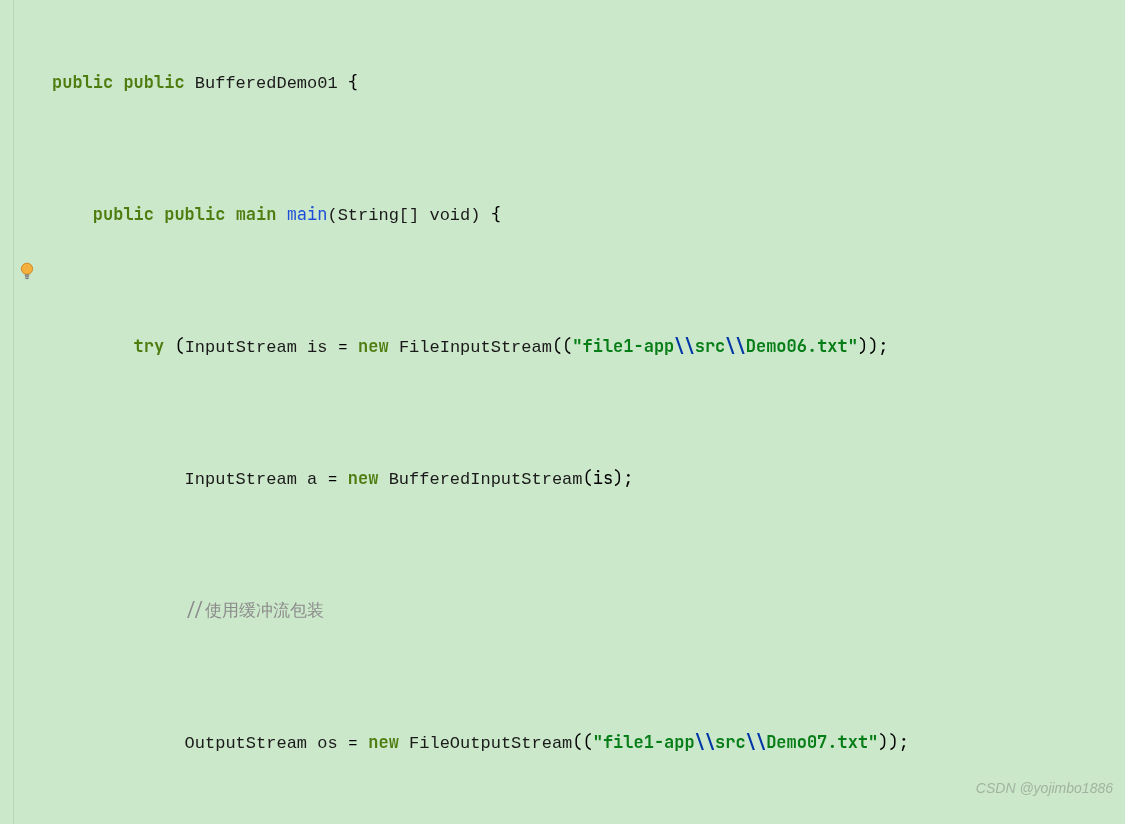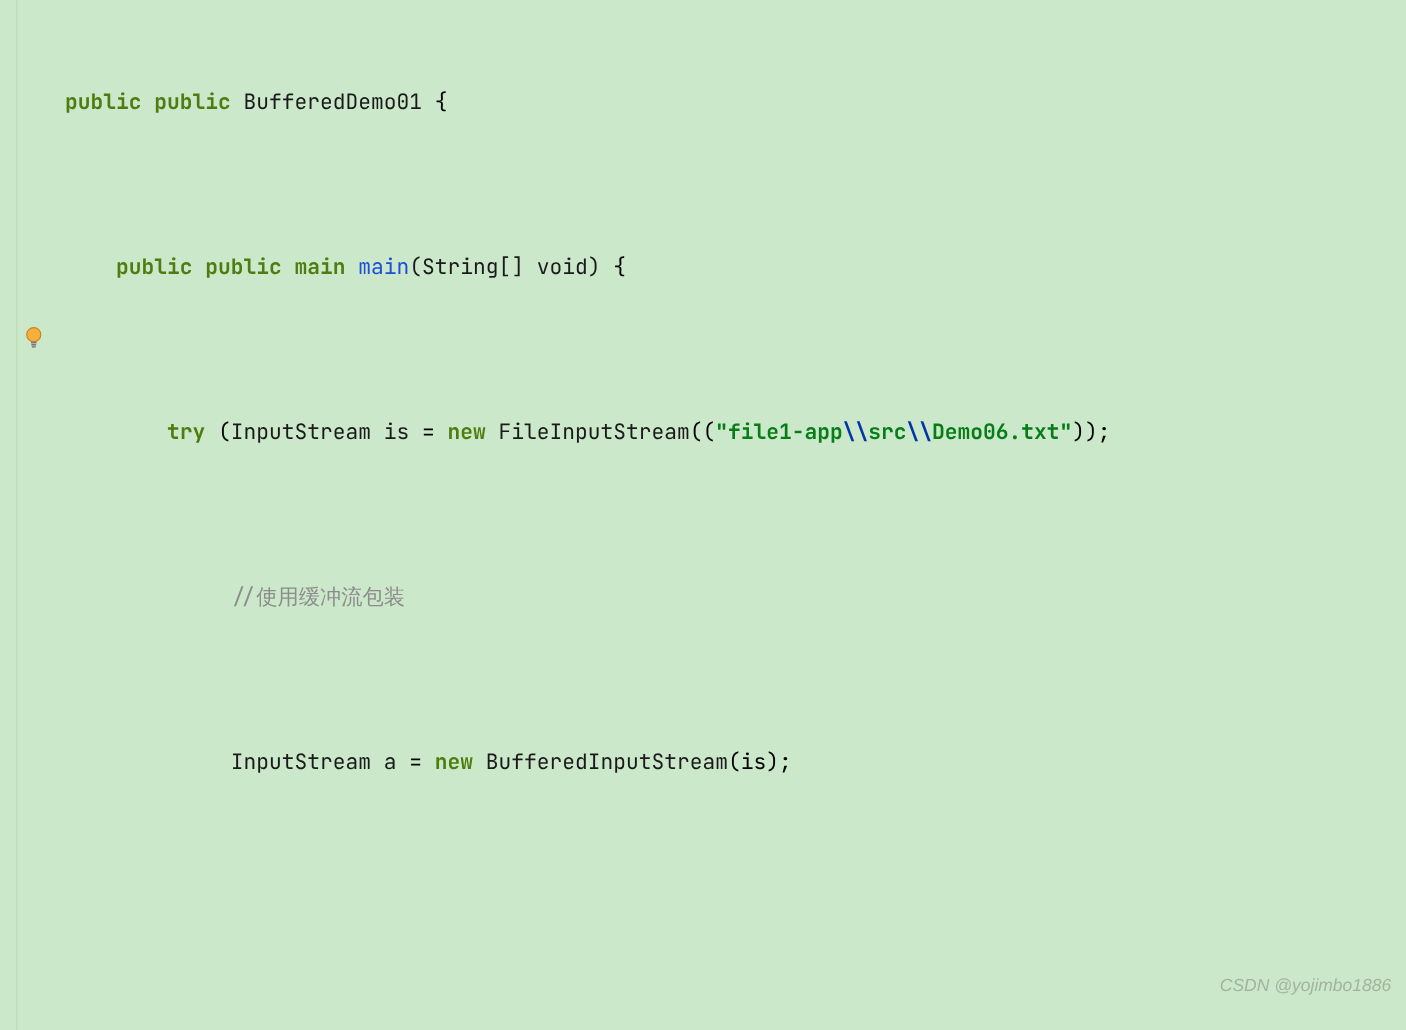--- a/index.html
+++ b/index.html
@@ -44,21 +44,21 @@
     white-space: pre;
     padding-left: 0;
   }
   .line {
     position: relative;
     height: 33px;
     padding-left: 8px;
   }
   .pad { padding-left: 44px; }
   .kw { color: #4d7c0f; font-weight: 600; }
-  .ident { color: #1a1a1a; }
+  .ident { color: #1a1a1a; font-family: Liberation Mono, monospace; }
   .str { color: #067d17; font-weight: 600; }
   .escape { color: #0037a6; font-weight: 600; }
   .comment { color: #8c8c8c; font-style: normal; }
   .method { color: #1d4ed8; }
   .watermark {
     position: absolute;
     right: 12px;
     bottom: 19px;
     color: rgba(100,100,100,0.4);
     font-size: 14px;
@@ -81,24 +81,25 @@
     </svg>
 </div>
 
 <div class="code">
   <div class="line"><span class="pad"><span class="kw">public</span> <span class="kw">public</span> <span class="ident">BufferedDemo01</span> {</span></div>
 
   <div class="line"><span class="pad">    <span class="kw">public</span> <span class="kw">public</span> <span class="kw">main</span> <span class="method">main</span><span class="ident">(String[] void)</span> {</span></div>
 
   <div class="line"><span class="pad">        <span class="kw">try</span> (<span class="ident">InputStream</span> <span class="ident">is</span> <span>=</span> <span class="kw">new</span> <span class="ident">FileInputStream</span>((<span class="str">"file1-app</span><span class="escape">\\</span><span class="str">src</span><span class="escape">\\</span><span class="str">Demo06.txt"</span>));</span></div>
 
+  <div class="line"><span class="pad">             <span class="ident">InputStream</span> <span class="ident">a</span> <span>=</span> <span class="kw">new</span> <span class="ident">BufferedInputStream</span>(is);</span></div>
+
   <div class="line"><span class="pad">             <span class="comment">//使用缓冲流包装</span></span></div>
 
-  <div class="line"><span class="pad">             <span class="ident">InputStream</span> <span class="ident">a</span> <span>=</span> <span class="kw">new</span> <span class="ident">BufferedInputStream</span>(is);</span></div>
-
+  <div class="line"><span class="pad">             <span class="ident">OutputStream</span> <span class="ident">os</span> <span>=</span> <span class="kw">new</span> <span class="ident">FileOutputStream</span>((<span class="str">"file1-app</span><span class="escape">\\</span><span class="str">src</span><span class="escape">\\</span><span class="str">Demo07.txt"</span>));</span></div>
 
   
 
   
 
   
 
   
 
   

